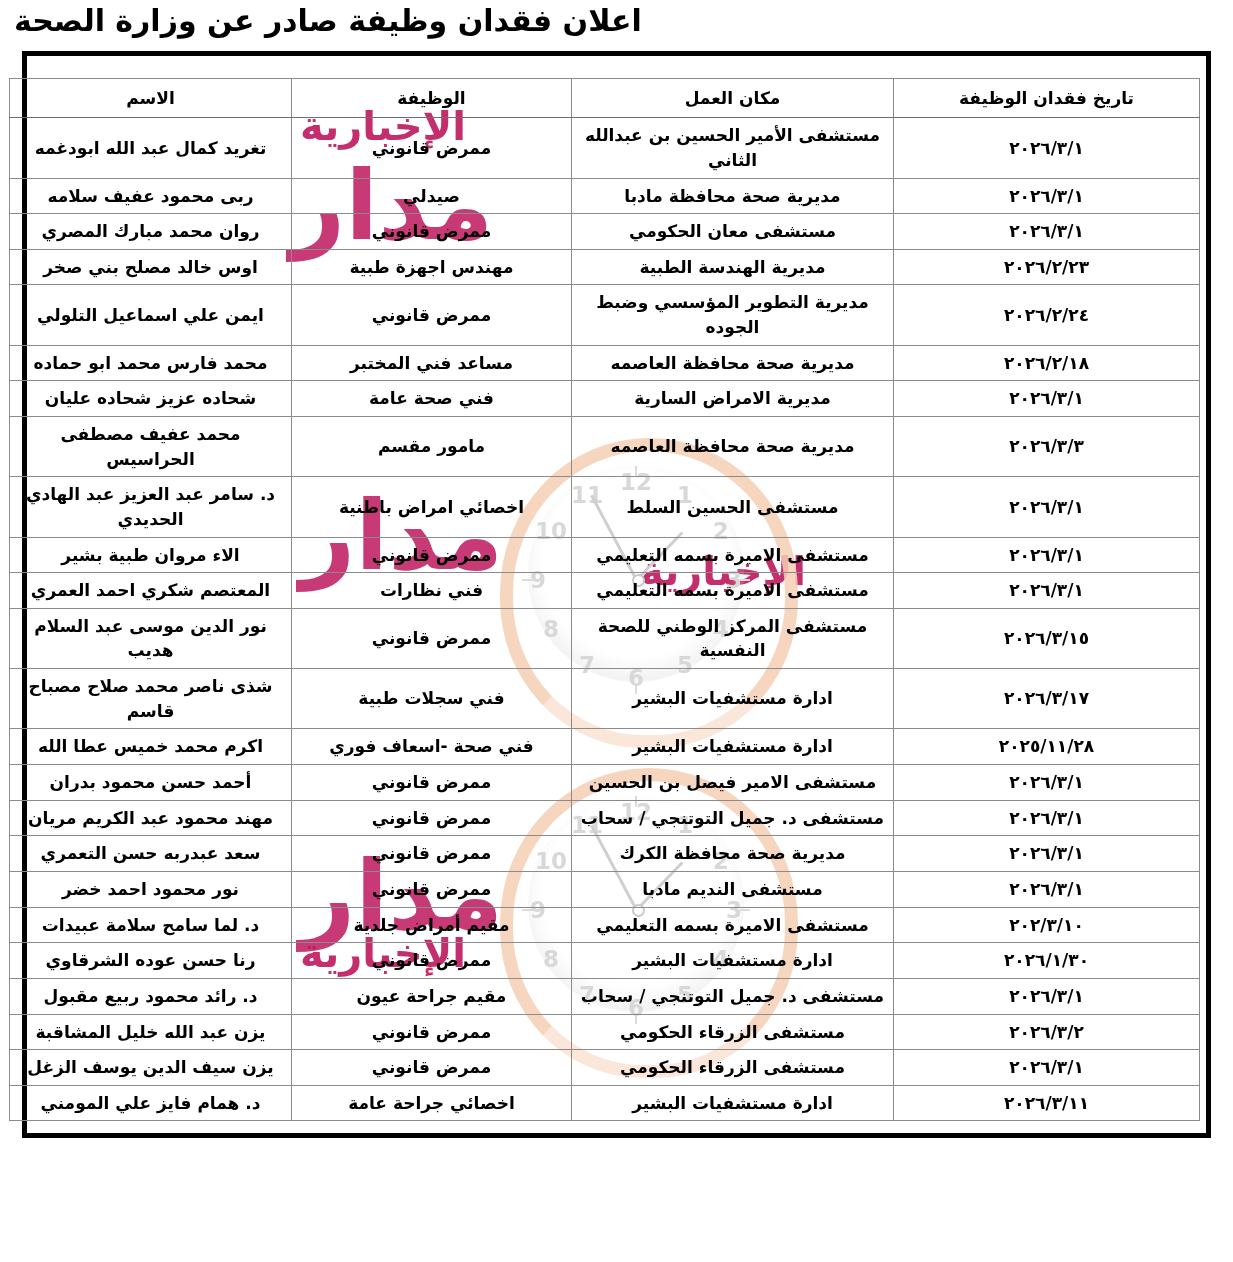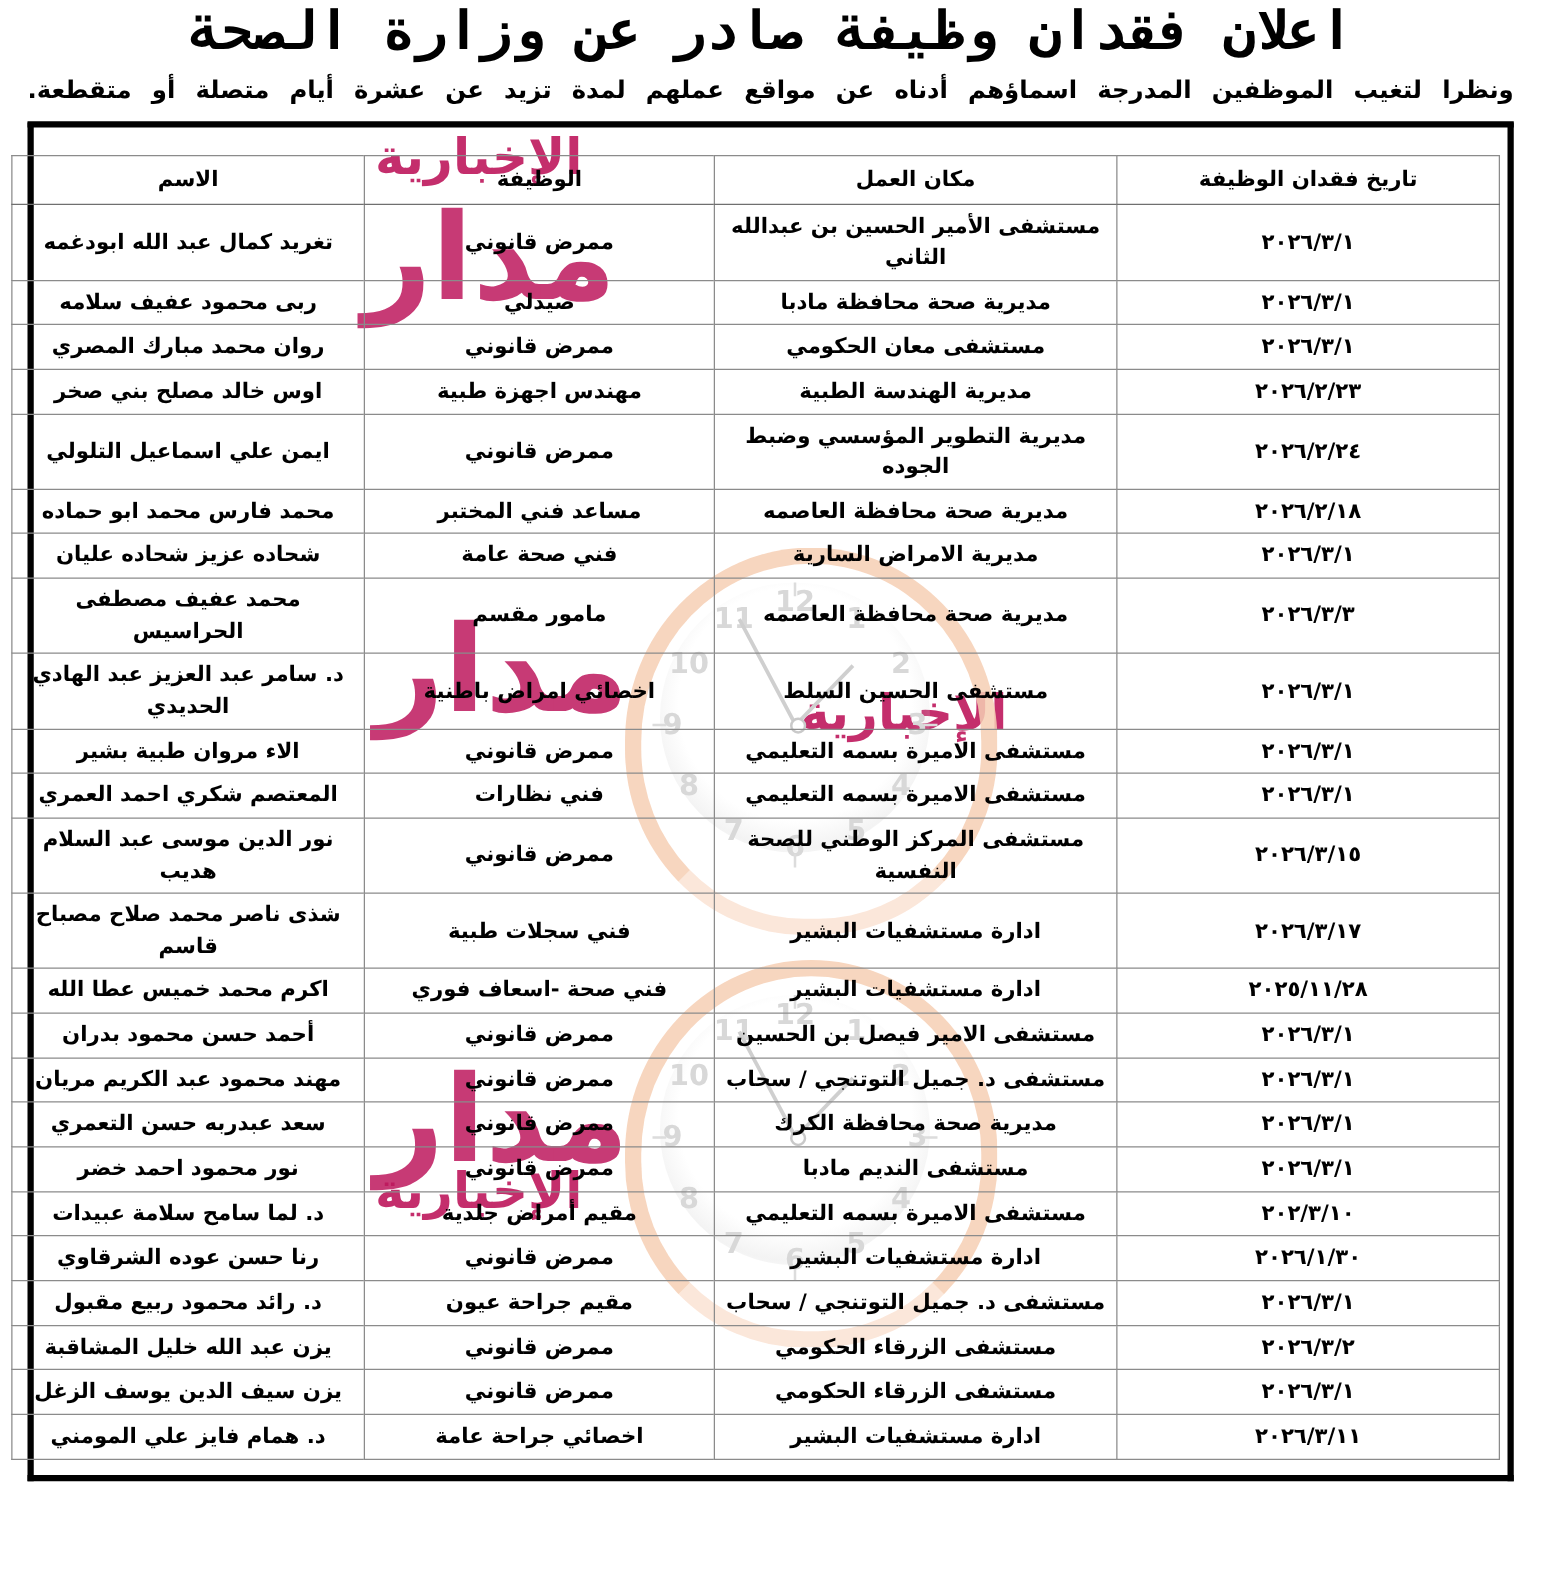--- a/index.html
+++ b/index.html
@@ -92,27 +92,26 @@
   .wm-sub-2 { left: 640px; top: 548px; font-size: 40px; opacity: .9; }
   .wm-sub-3 { left: 300px; top: 930px; font-size: 40px; opacity: .9; }
 
   
   #content {
     position: relative;
     z-index: 2;
     padding: 0 14px;
   }
   #page-title {
-    text-align: center;
-    font-size: 43px;
+    text-align: left;
+    font-size: 30px;
     font-weight: bold;
     line-height: 1.12;
     margin: 4px 0 10px 0;
     letter-spacing: 0px;
-    font-family: Liberation Mono, monospace;
   }
   #intro-block {
     font-size: 19.5px;
     font-weight: bold;
     line-height: 1.0;
     text-align: justify;
     padding: 0 8px;
   }
   .intro-line {
     margin: 0 0 16px 0;
@@ -223,21 +222,20 @@
       <div class="hand" style="width: 3px; height: 96px; left: 149px; top: 54px; transform: rotate(-28deg);"></div>
       <div class="hub"></div>
     </div>
 </div>
 
 <div id="content">
 
   <h1 id="page-title">اعلان فقدان وظيفة صادر عن وزارة الصحة</h1>
 
   <div id="intro-block">
-    <p class="intro-line l2">ونظرا لتغيب الموظفين المدرجة اسماؤهم أدناه عن مواقع عملهم لمدة تزيد عن عشرة أيام متصلة أو متقطعة.</p>
   </div>
 
   <div id="table-frame">
     <table id="records-table">
       <colgroup>
         <col class="c-date">
           <col class="c-place">
           <col class="c-job">
           <col class="c-name">
       </colgroup>

